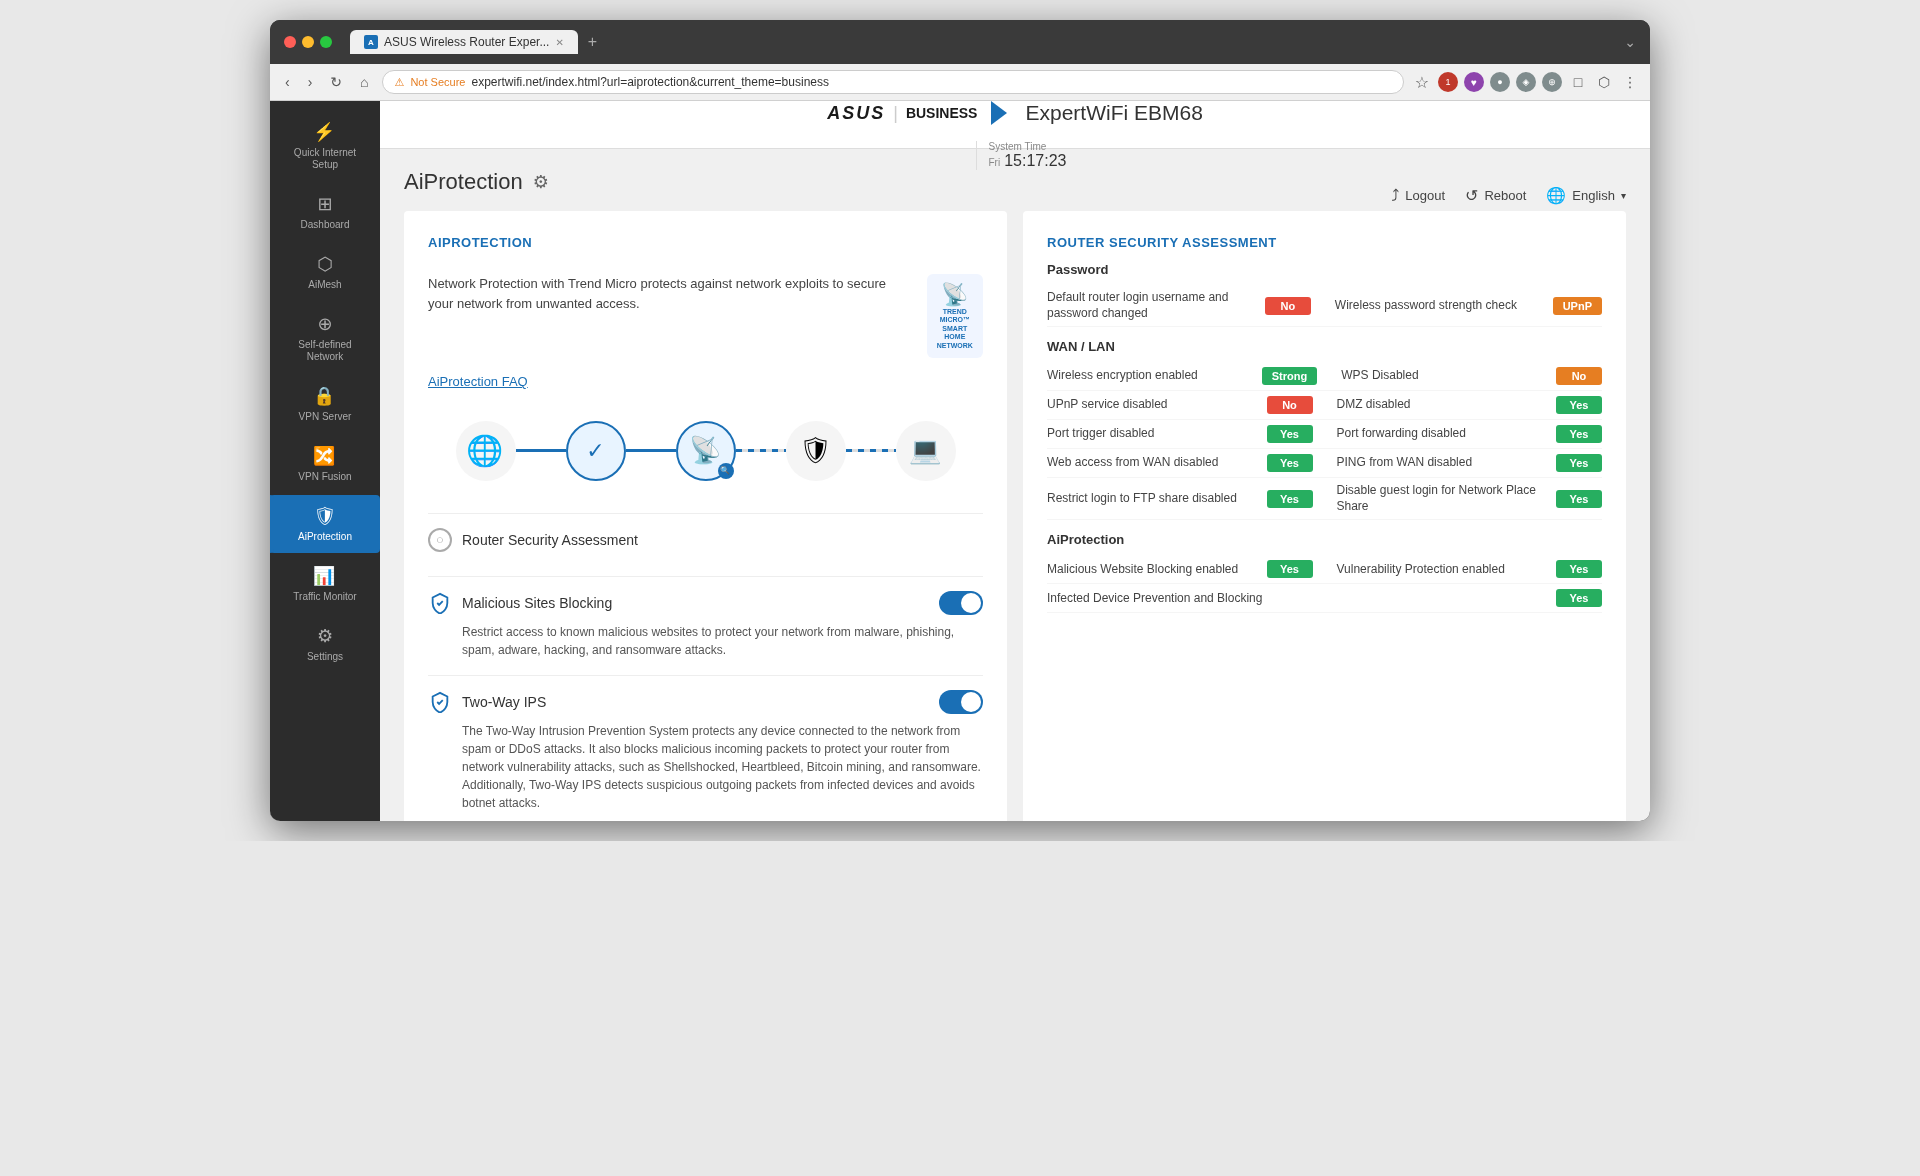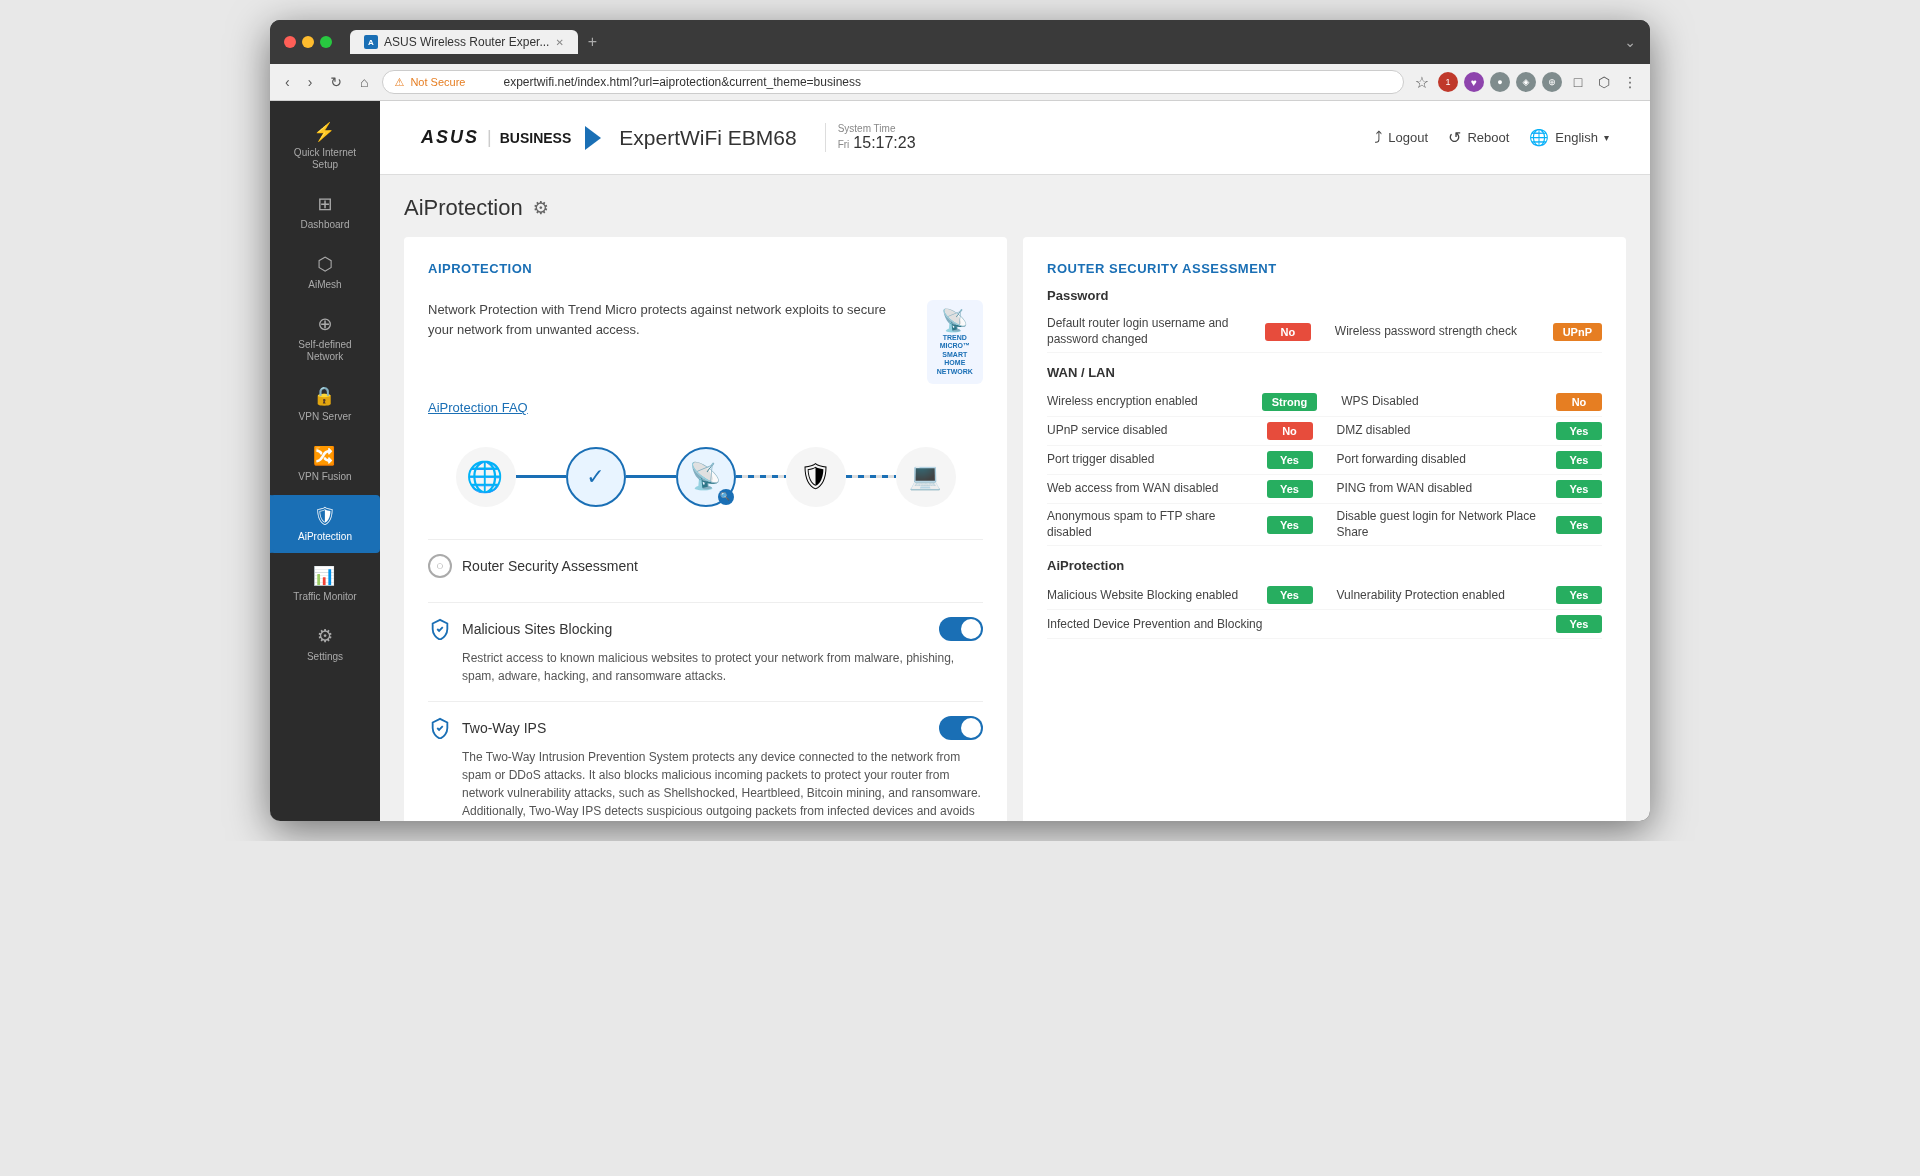--- a/index.html
+++ b/index.html
@@ -35,21 +35,21 @@
     .sidebar { width: 110px; background: #2c2c2c; display: flex; flex-direction: column; align-items: center; padding: 10px 0; gap: 2px; }
     .sidebar-item { display: flex; flex-direction: column; align-items: center; padding: 10px 6px; width: 100%; cursor: pointer; color: #aaa; font-size: 10px; gap: 4px; border-radius: 4px; transition: background 0.2s; }
     .sidebar-item.active { background: #1a6fb5; color: white; }
     .sidebar-item .icon { font-size: 18px; }
     .sidebar-item .label { text-align: center; line-height: 1.2; }
 
     
     .main-content { flex: 1; display: flex; flex-direction: column; overflow: hidden; }
 
     
-    .topbar { background: white; display: flex; align-items: center; padding: 0 41px; height: 74px; border-bottom: 1px solid #ddd; gap: 16px; }
+    .topbar { background: white; display: flex; align-items: center; padding: 0 24px; height: 48px; border-bottom: 1px solid #ddd; gap: 16px; flex-direction: column; }
     .logo-area { display: flex; align-items: center; gap: 8px; }
     .system-time { display: flex; flex-direction: column; align-items: flex-start; margin-left: 10px; }
     .topbar-right { margin-left: auto; display: flex; align-items: center; gap: 20px; }
     .topbar-btn { display: flex; align-items: center; gap: 6px; cursor: pointer; color: #444; font-size: 13px; }
 
     
     .page { flex: 1; overflow-y: auto; padding: 20px 24px; display: flex; flex-direction: column; gap: 16px; }
     .page-title { display: flex; align-items: center; gap: 10px; font-size: 22px; color: #333; font-weight: 400; }
     .page-title .gear { font-size: 18px; color: #666; cursor: pointer; }
 
@@ -122,21 +122,21 @@
   </div>
 
   <div class="browser-toolbar">
     <button class="nav-btn">‹</button>
     <button class="nav-btn">›</button>
     <button class="nav-btn">↻</button>
     <button class="nav-btn">⌂</button>
     <div class="address-bar">
       <span class="lock-icon">⚠</span>
       <span style="color:#e67e22; font-size:11px;text-align:right;">Not Secure</span>
-      <span style="color:#333;margin-left:32px;">expertwifi.net/index.html?url=aiprotection&amp;current_theme=business</span>
+      <span style="color:#333;">expertwifi.net/index.html?url=aiprotection&amp;current_theme=business</span>
     </div>
     <div class="toolbar-icons">
       <div class="toolbar-icon" style="background:none; color:#555; font-size:16px;">☆</div>
       <div class="toolbar-icon">1</div>
       <div class="toolbar-icon purple" style="font-size:10px;">♥</div>
       <div class="toolbar-icon gray" style="font-size:9px;">●</div>
       <div class="toolbar-icon gray" style="font-size:9px;">◈</div>
       <div class="toolbar-icon gray" style="font-size:9px;">⊕</div>
       <div class="toolbar-icon gray" style="background:none; color:#555; font-size:14px;">□</div>
       <div class="toolbar-icon gray" style="background:none; color:#555; font-size:14px;">⬡</div>
@@ -343,21 +343,21 @@
               <span class="rsa-label" style="margin-left:16px;">Port forwarding disabled</span>
               <span class="rsa-badge badge-green">Yes</span>
             </div>
             <div class="rsa-row">
               <span class="rsa-label">Web access from WAN disabled</span>
               <span class="rsa-badge badge-green">Yes</span>
               <span class="rsa-label" style="margin-left:16px;">PING from WAN disabled</span>
               <span class="rsa-badge badge-green">Yes</span>
             </div>
             <div class="rsa-row">
-              <span class="rsa-label">Anonymous spam to FTP share disabled</span>
+              <span class="rsa-label">Restrict login to FTP share disabled</span>
               <span class="rsa-badge badge-green">Yes</span>
               <span class="rsa-label" style="margin-left:16px;">Disable guest login for Network Place Share</span>
               <span class="rsa-badge badge-green">Yes</span>
             </div>
 
             <div class="rsa-section">AiProtection</div>
             <div class="rsa-row">
               <span class="rsa-label">Malicious Website Blocking enabled</span>
               <span class="rsa-badge badge-green">Yes</span>
               <span class="rsa-label" style="margin-left:16px;">Vulnerability Protection enabled</span>

